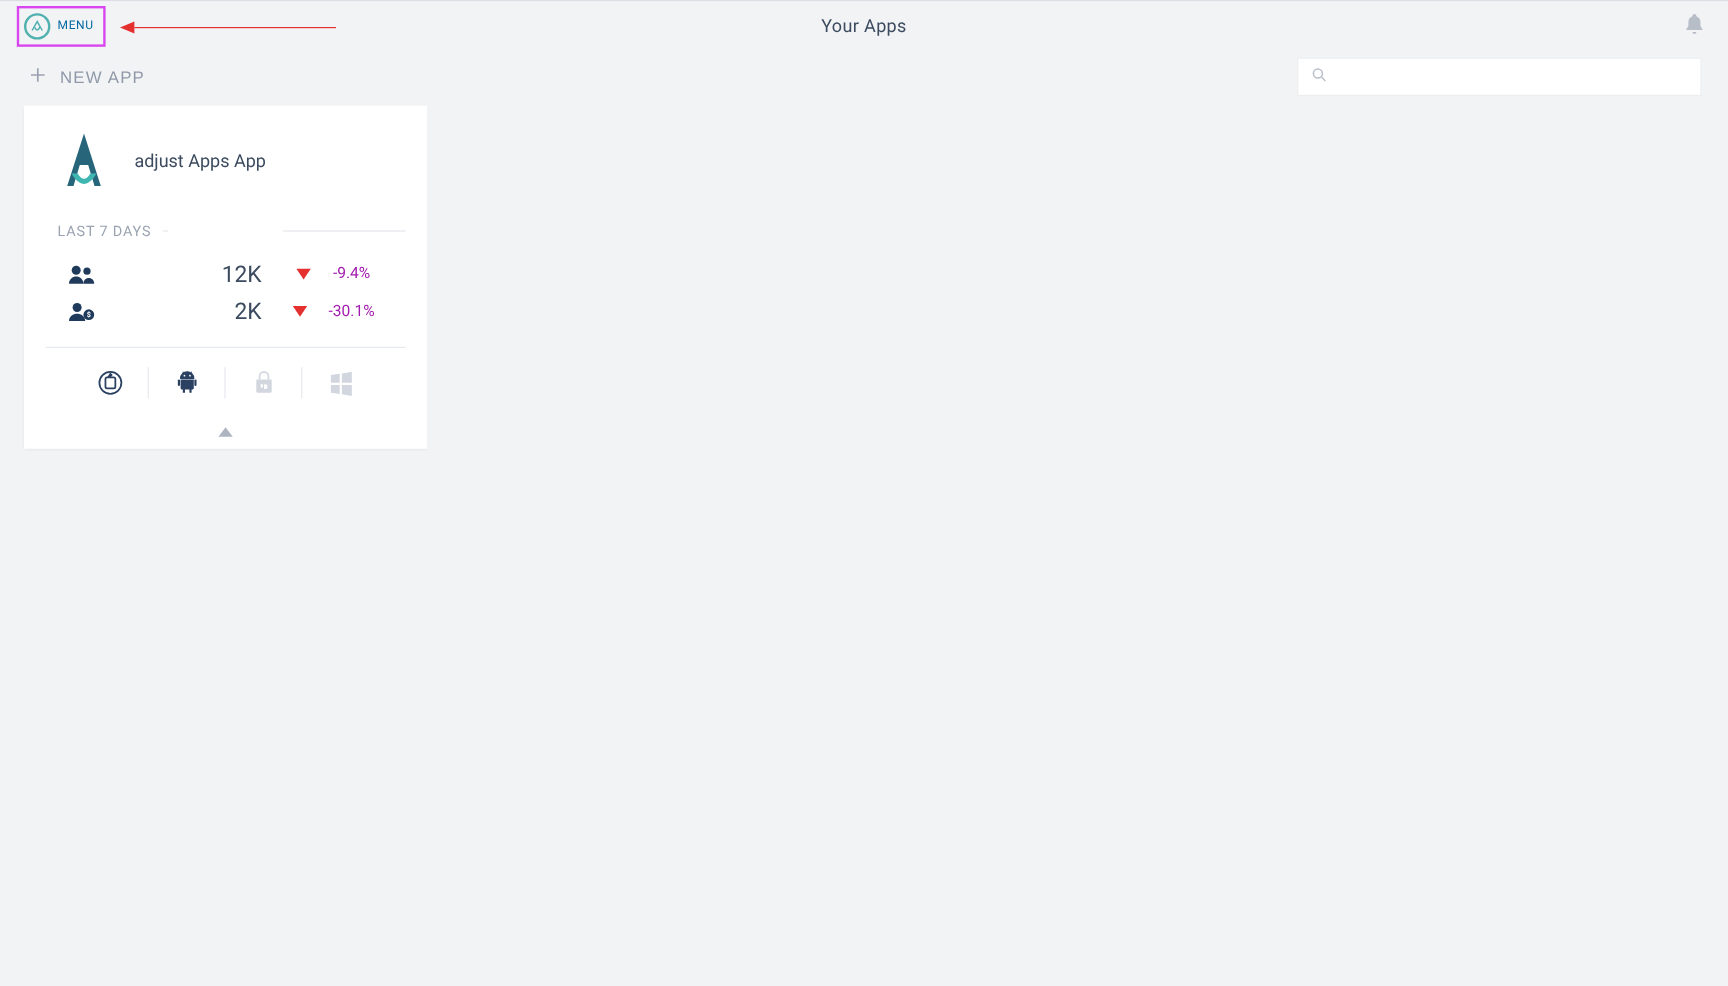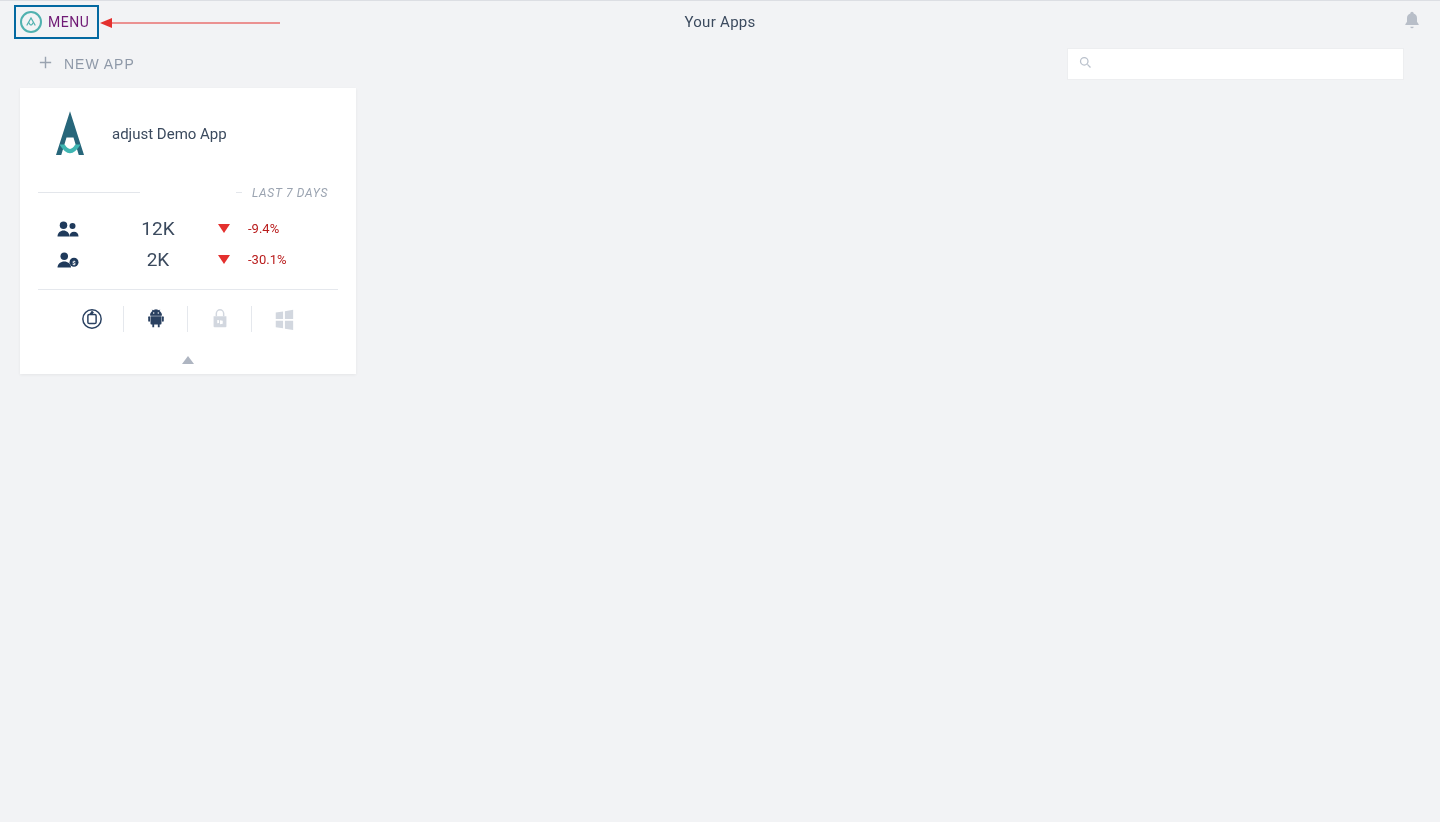--- a/index.html
+++ b/index.html
@@ -18,25 +18,25 @@
       border-top: 1px solid #dcdee3;
       background: #f2f3f5;
       display: flex;
       align-items: center;
       padding: 0 18px 0 14px;
     }
     .menu-btn {
       display: inline-flex;
       align-items: center;
       gap: 6px;
-      border: 2px solid #0369a1;
+      border: 2px solid #d946ef;
       padding: 4px 8px 4px 4px;
-      color: #701a75;
+      color: #0369a1;
       letter-spacing: 0.5px;
-      font-size: 14px;
+      font-size: 10px;
       cursor: pointer;
       background: transparent;
     }
     .menu-logo {
       width: 22px; height: 22px;
       border-radius: 50%;
       border: 2px solid #50b1af;
       display: inline-flex;
       align-items: center; justify-content: center;
       color: #50b1af;
@@ -76,21 +76,21 @@
       border-right: 12px solid #e4302e;
       transform: translateY(-50%);
     }
 
     .toolbar-row {
       position: absolute;
       top: 44px; left: 0; right: 0;
       height: 40px;
       display: flex;
       align-items: center;
-      padding: 0 37px;
+      padding: 0 23px;
     }
     .new-app-btn {
       display: inline-flex;
       align-items: center;
       gap: 10px;
       color: #8f99a8;
       font-size: 14px;
       letter-spacing: 1px;
       cursor: pointer;
       background: transparent;
@@ -138,22 +138,21 @@
       display: flex; align-items: center; justify-content: center;
     }
     .app-logo svg { width: 56px; height: 56px; }
     .app-name {
       color: #3b4a5e;
       font-size: 15px;
     }
     .period-divider {
       position: relative;
       margin: 8px 18px 8px 18px;
-      text-align: right;
-      font-style: italic;
+      text-align: left;
     }
     .period-divider::before,
     .period-divider::after {
       content: "";
       position: absolute;
       top: 50%;
       width: 34%;
       border-top: 1px solid #e3e6eb;
     }
     .period-divider::before { left: 0; }
@@ -177,31 +176,32 @@
       padding: 4px 0;
     }
     .stat-icon {
       flex: 0 0 60px;
       display: flex; justify-content: center;
       color: #1f3a5b;
     }
     .stat-icon svg { width: 24px; height: 20px; }
     .stat-value {
       flex: 0 0 120px;
-      text-align: center;
+      text-align: right;
       color: #3b4a5e;
       font-size: 19px;
     }
     .stat-delta {
       flex: 1;
       display: flex;
       align-items: center;
       gap: 18px;
-      color: #b91c1c;
+      color: #a21caf;
       font-size: 13px;
+      justify-content: center;
     }
     .delta-tri {
       width: 0; height: 0;
       border-left: 6px solid transparent;
       border-right: 6px solid transparent;
       border-top: 9px solid #e4302e;
     }
     .card-hr {
       border: none;
       border-top: 1px solid #e5e8ed;
@@ -288,21 +288,21 @@
 </div>
 
 <div class="card">
   <div class="card-header">
     <div class="app-logo">
       <svg viewBox="0 0 64 64">
         <path d="M16 56 L32 6 L48 56 L42 56 L36 36 L28 36 L22 56 Z" fill="#27667a"></path>
         <path d="M20 44 Q32 64 44 44 L38 44 Q32 54 26 44 Z" fill="#3fb6b2"></path>
       </svg>
     </div>
-    <div class="app-name">adjust Demo App</div>
+    <div class="app-name">adjust Apps App</div>
   </div>
 
   <div class="period-divider">
     <span class="period-label">LAST 7 DAYS</span>
   </div>
 
   <div class="stats">
     <div class="stat-row">
       <span class="stat-icon">
         <svg viewBox="0 0 32 24" fill="currentColor">

